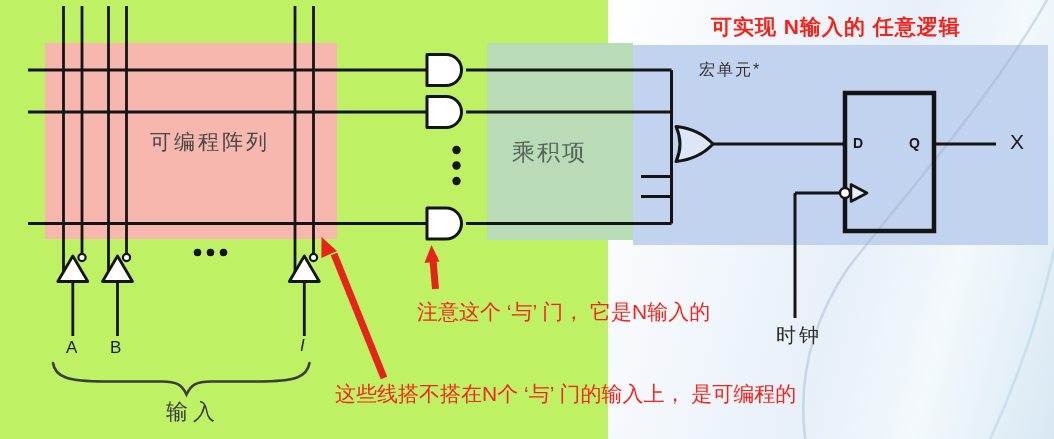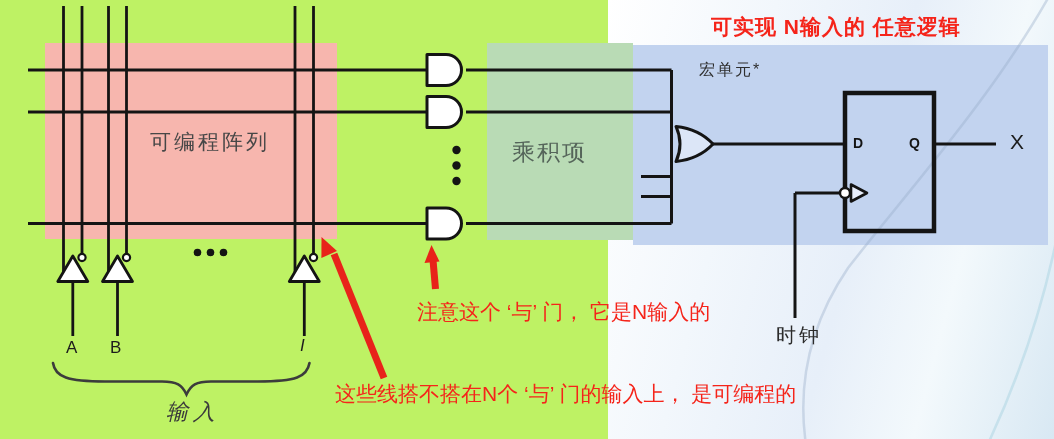--- a/index.html
+++ b/index.html
@@ -19,21 +19,21 @@
   svg.layer{position:absolute;left:0;top:0;width:1054px;height:439px;}
   .lbl{position:absolute;white-space:nowrap;line-height:1.15;}
   .lbl.red{color:#f5241a;}
   .t-top{left:711px;top:15px;font-size:21px;font-weight:bold;letter-spacing:1px;}
   .t-array{left:150px;top:130px;font-size:21px;letter-spacing:3px;color:#474747;}
   .t-product{left:512px;top:139px;font-size:23px;letter-spacing:2px;color:#55655a;}
   .t-macro{left:699px;top:61px;font-size:16px;letter-spacing:2px;color:#2e2e2e;text-align:right;}
   .t-note-and{left:417px;top:300px;font-size:21px;}
   .t-note-prog{left:335px;top:382px;font-size:21px;}
   .t-clock{left:763px;top:324px;font-size:20px;letter-spacing:3px;color:#2b2b2b;margin-left:13px;}
-  .t-input{left:166px;top:399px;font-size:22px;letter-spacing:5px;color:#3b3b3b;font-style:italic;}
+  .t-input{left:166px;top:399px;font-size:22px;letter-spacing:5px;color:#3b3b3b;}
   .t-a{left:66px;top:338px;font-size:17px;color:#1c1c1c;}
   .t-b{left:110px;top:338px;font-size:17px;color:#1c1c1c;}
   .t-i{left:300px;top:336px;font-size:17px;font-style:italic;color:#1c1c1c;}
   .t-x{left:1010px;top:130px;font-size:21px;color:#1c1c1c;}
   .t-d{left:853px;top:135px;font-size:14px;font-weight:bold;color:#141414;}
   .t-q{left:909px;top:135px;font-size:14px;font-weight:bold;color:#141414;}
 </style>
 </head>
 <body>
 

